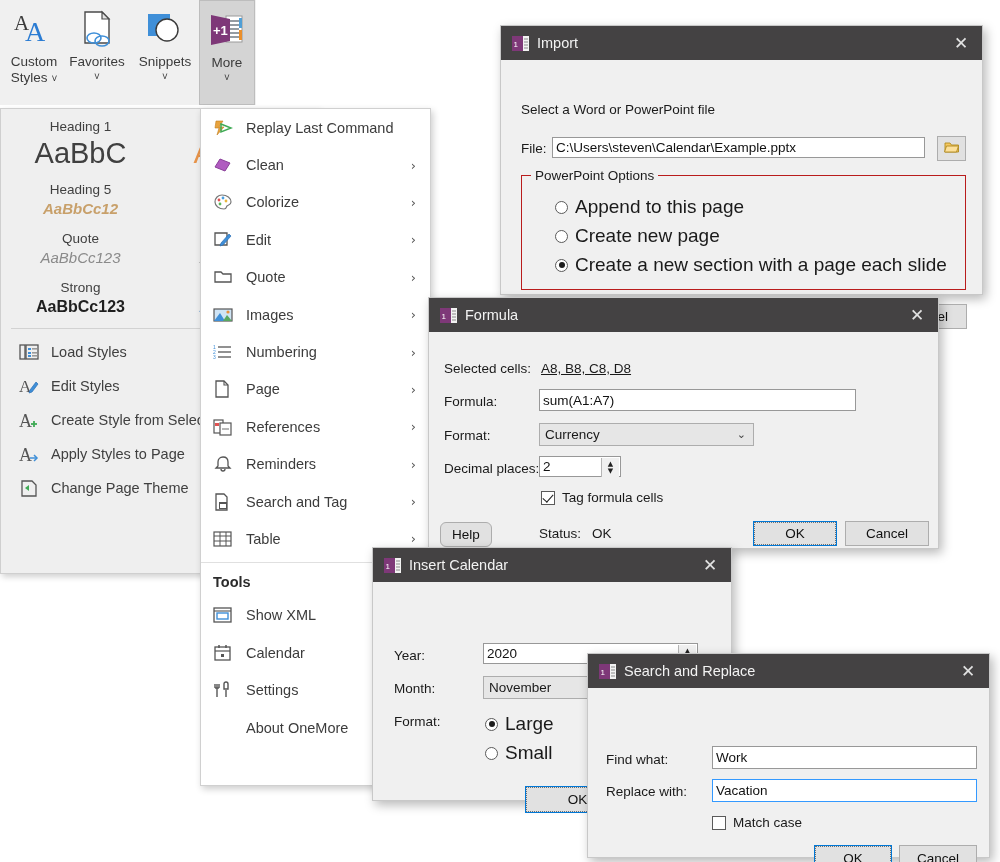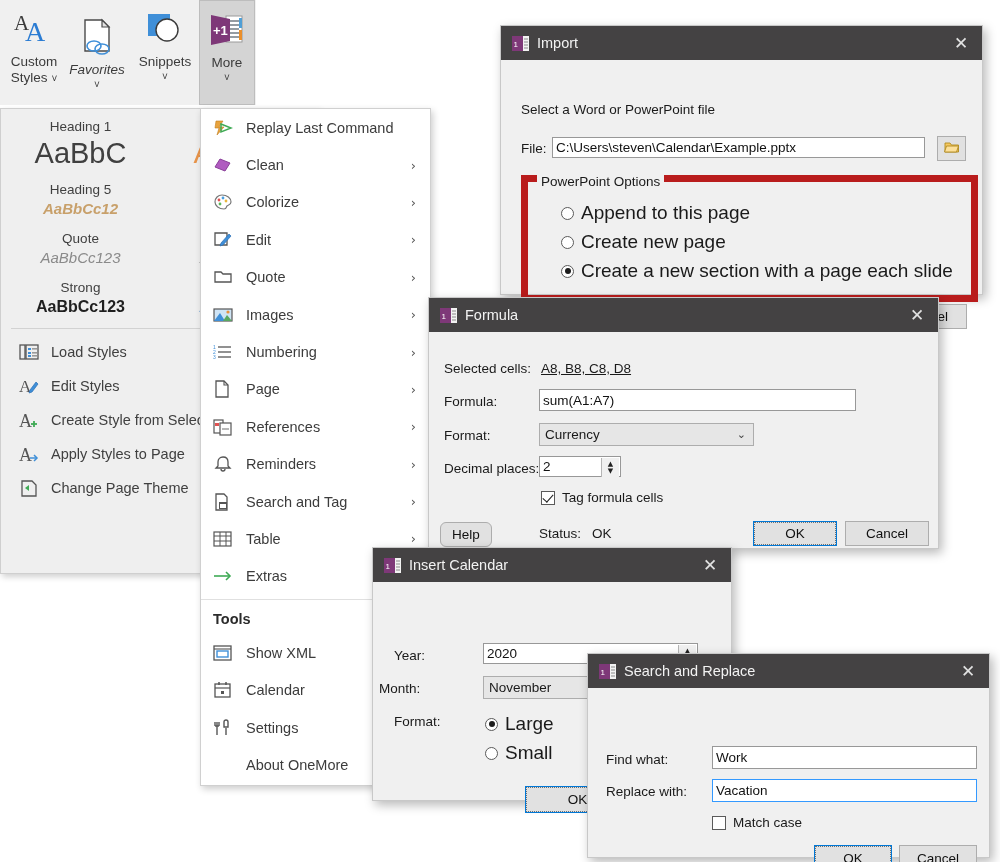--- a/index.html
+++ b/index.html
@@ -130,21 +130,21 @@
   .chk { display: flex; align-items: center; font-size: 13.5px; }
   .chk .cb {
     width: 14px; height: 14px; border: 1px solid #5a5a5a; background: #fff;
     margin-right: 7px; position: relative; box-sizing: border-box; flex: none;
   }
   .chk .cb.on::after {
     content: ""; position: absolute; left: 3px; top: 0px;
     width: 5px; height: 9px; border: solid #1c1c1c;
     border-width: 0 1.6px 1.6px 0; transform: rotate(42deg);
   }
-  .groupbox { border: 7px solid #b91c1c; position: relative; }
+  .groupbox { border: 1px solid #b91c1c; position: relative; }
   .groupbox > .gb-title {
     position: absolute; top: -8px; left: 9px; background: #f0f0f0;
     padding: 0 4px; font-size: 13.5px;
   }
   .folder-btn {
     background: #e1e1e1; border: 1px solid #adadad;
     display: flex; align-items: center; justify-content: center;
   }
 </style>
 </head>
@@ -161,21 +161,21 @@
           <text x="13" y="31" font-family="Liberation Serif, serif" font-size="28" fill="#2b7cd3">A</text>
         </svg>
       </div>
       <div class="rb-lbl">Custom</div>
       <div class="rb-lbl" style="display:flex;align-items:center;gap:4px;">
         <span>Styles</span>
         <span class="rb-chev">˅</span>
       </div>
     </div>
 
-    <div class="rb-btn" style="position:absolute;left:63px;top:8px;font-style:italic;">
+    <div class="rb-btn" style="position:absolute;left:63px;top:0;">
       <div class="rb-ico">
         <svg width="44" height="42" viewBox="0 0 44 42">
           <path d="M10 3 h17 l7 7 v24 h-24 z" fill="#ffffff" stroke="#4a4a4a" stroke-width="1.4"></path>
           <path d="M27 3 v7 h7 z" fill="#e4e4e4" stroke="#4a4a4a" stroke-width="1.2"></path>
           <ellipse cx="19" cy="29" rx="7" ry="5" fill="none" stroke="#3f8fd8" stroke-width="1.6"></ellipse>
           <ellipse cx="27" cy="32" rx="7" ry="5" fill="none" stroke="#3f8fd8" stroke-width="1.6"></ellipse>
         </svg>
       </div>
       <div class="rb-lbl">Favorites</div>
       <div class="rb-chev">˅</div>
@@ -466,31 +466,20 @@
               <line x1="1" y1="11" x2="18" y2="11"></line>
             <line x1="7" y1="2" x2="7" y2="16"></line>
               <line x1="13" y1="2" x2="13" y2="16"></line>
           </g>
         </svg>
       </span>
       <span>Table</span>
       <span class="mi-arrow">›</span>
     </div>
 
-    <div class="mi">
-      <span class="mi-ico">
-        <svg width="20" height="18" viewBox="0 0 20 18">
-          <g stroke="#3faa55" stroke-width="1.6" fill="none">
-            <line x1="1" y1="9" x2="17" y2="9"></line>
-              <polyline points="13,5 17,9 13,13"></polyline>
-          </g>
-        </svg>
-      </span>
-      <span>Extras</span>
-    </div>
 
     <div class="menu-sep"></div>
 
     <div class="mi-hdr">Tools</div>
 
     <div class="mi">
       <span class="mi-ico">
         <svg width="20" height="18" viewBox="0 0 20 18">
           <rect x="1" y="2" width="17" height="14" fill="none" stroke="#555" stroke-width="1.3"></rect>
           <rect x="4" y="7" width="11" height="6" fill="none" stroke="#3f8fd8" stroke-width="1.4"></rect>
@@ -667,21 +656,21 @@
     <div class="dlg-body">
       <div class="lbl" style="position:absolute;left:21px;top:66px;">Year:</div>
       <div class="txtin spin" style="position:absolute;left:110px;top:61px;width:215px;">
         <span>2020</span>
         <span class="sp-btns">
           <span>▲</span>
           <span>▼</span>
         </span>
       </div>
 
-      <div class="lbl" style="position:absolute;left:6px;top:99px;">Month:</div>
+      <div class="lbl" style="position:absolute;left:21px;top:99px;">Month:</div>
       <div class="combo" style="position:absolute;left:110px;top:94px;width:215px;">
         <span class="cv">November</span>
         <span class="carrow">⌄</span>
       </div>
 
       <div class="lbl" style="position:absolute;left:21px;top:132px;">Format:</div>
       <div class="radio" style="position:absolute;left:112px;top:131px;">
         <span class="rc on"></span>
         <span>Large</span>
       </div>

